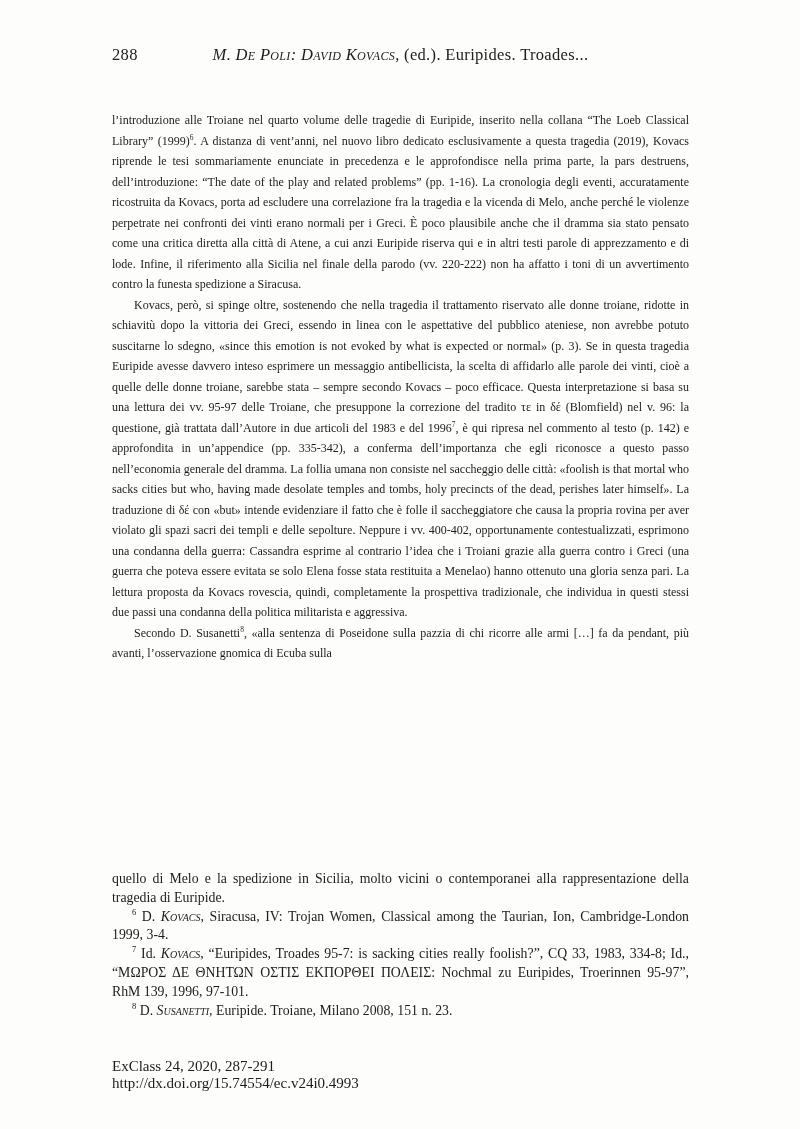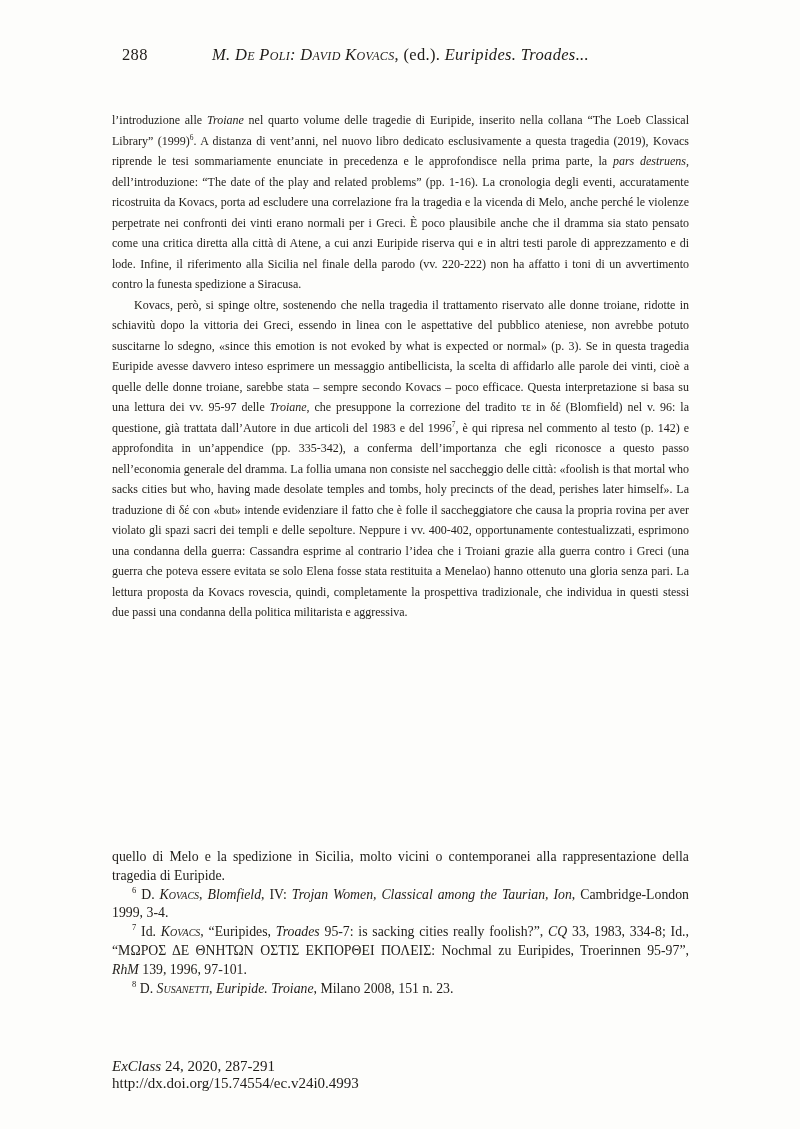--- a/index.html
+++ b/index.html
@@ -23,21 +23,21 @@
   .running-header {
     position: absolute;
     top: 45px;
     left: 112px;
     width: 577px;
     font-size: 16.5px;
     letter-spacing: 0.02em;
   }
   .page-number {
     position: absolute;
-    left: 10px;
+    left: 0;
     top: 0;
     font-family: Liberation Serif, serif;
   }
   .header-title {
     display: block;
     text-align: center;
     white-space: nowrap;
   }
 
   
@@ -51,21 +51,21 @@
     text-align: justify;
     hyphens: auto;
     -webkit-hyphens: auto;
   }
   .para { text-indent: 22px; }
   .para.no-indent { text-indent: 0; }
 
   
   .footnotes {
     position: absolute;
-    top: 848px;
+    top: 870px;
     left: 112px;
     width: 577px;
     font-size: 13.8px;
     line-height: 18.8px;
     text-align: justify;
     hyphens: auto;
     -webkit-hyphens: auto;
   }
   .fn { text-indent: 20px; }
   .fn.no-indent { text-indent: 0; }
@@ -77,42 +77,43 @@
     left: 112px;
     width: 577px;
     display: flex;
     justify-content: space-between;
     align-items: baseline;
     font-size: 15px;
     flex-direction: column;
   }
 
   
-  .it { font-style: italic; }
+  .it { }
   .sc { font-variant: small-caps; font-style: italic; }
   .sup { font-size: 0.62em; vertical-align: super; line-height: 0; }
 </style>
 </head>
 <body>
 
 <div class="page">
 
   <header class="running-header">
     <span class="page-number">288</span>
     <span class="header-title"><span class="sc">M. De Poli: David Kovacs</span><span>, (ed.). </span><span class="it">Euripides. Troades...</span></span>
   </header>
 
   <main class="body-text">
     <p class="para no-indent"><span>l’introduzione alle </span><span class="it">Troiane</span><span> nel quarto volume delle tragedie di Euripide, inserito nella collana “The Loeb Classical Library” (1999)</span><span class="sup">6</span><span>. A distanza di vent’anni, nel nuovo libro dedicato esclusivamente a questa tragedia (2019), Kovacs riprende le tesi sommariamente enunciate in precedenza e le approfondisce nella prima parte, la </span><span class="it">pars destruens</span><span>, dell’introduzione: “The date of the play and related problems” (pp. 1-16). La cronologia degli eventi, accuratamente ricostruita da Kovacs, porta ad escludere una correlazione fra la tragedia e la vicenda di Melo, anche perché le violenze perpetrate nei confronti dei vinti erano normali per i Greci. È poco plausibile anche che il dramma sia stato pensato come una critica diretta alla città di Atene, a cui anzi Euripide riserva qui e in altri testi parole di apprezzamento e di lode. Infine, il riferimento alla Sicilia nel finale della parodo (vv. 220-222) non ha affatto i toni di un avvertimento contro la funesta spedizione a Siracusa.</span></p>
     <p class="para"><span>Kovacs, però, si spinge oltre, sostenendo che nella tragedia il trattamento riservato alle donne troiane, ridotte in schiavitù dopo la vittoria dei Greci, essendo in linea con le aspettative del pubblico ateniese, non avrebbe potuto suscitarne lo sdegno, «since this emotion is not evoked by what is expected or normal» (p. 3). Se in questa tragedia Euripide avesse davvero inteso esprimere un messaggio antibellicista, la scelta di affidarlo alle parole dei vinti, cioè a quelle delle donne troiane, sarebbe stata – sempre secondo Kovacs – poco efficace. Questa interpretazione si basa su una lettura dei vv. 95-97 delle </span><span class="it">Troiane</span><span>, che presuppone la correzione del tradito τε in δέ (Blomfield) nel v. 96: la questione, già trattata dall’Autore in due articoli del 1983 e del 1996</span><span class="sup">7</span><span>, è qui ripresa nel commento al testo (p. 142) e approfondita in un’appendice (pp. 335-342), a conferma dell’importanza che egli riconosce a questo passo nell’economia generale del dramma. La follia umana non consiste nel saccheggio delle città: «foolish is that mortal who sacks cities but who, having made desolate temples and tombs, holy precincts of the dead, perishes later himself». La traduzione di δέ con «but» intende evidenziare il fatto che è folle il saccheggiatore che causa la propria rovina per aver violato gli spazi sacri dei templi e delle sepolture. Neppure i vv. 400-402, opportunamente contestualizzati, esprimono una condanna della guerra: Cassandra esprime al contrario l’idea che i Troiani grazie alla guerra contro i Greci (una guerra che poteva essere evitata se solo Elena fosse stata restituita a Menelao) hanno ottenuto una gloria senza pari. La lettura proposta da Kovacs rovescia, quindi, completamente la prospettiva tradizionale, che individua in questi stessi due passi una condanna della politica militarista e aggressiva.</span></p>
+    <p class="para"><span>Secondo D. Susanetti</span><span class="sup">8</span><span>, «alla sentenza di Poseidone sulla pazzia di chi ricorre alle armi […] fa da </span><span class="it">pendant</span><span>, più avanti, l’osservazione gnomica di Ecuba sulla</span></p>
   </main>
 
   <section class="footnotes">
     <p class="fn no-indent"><span>quello di Melo e la spedizione in Sicilia, molto vicini o contemporanei alla rappresentazione della tragedia di Euripide.</span></p>
-    <p class="fn"><span class="sup">6</span><span> D. </span><span class="sc">Kovacs</span><span>, </span><span class="it">Blomfield</span><span>, IV: </span><span class="it">Trojan Women, Classical among the Taurian, Ion</span><span>, Cambridge-London 1999, 3-4.</span></p>
+    <p class="fn"><span class="sup">6</span><span> D. </span><span class="sc">Kovacs</span><span>, </span><span class="it">Siracusa</span><span>, IV: </span><span class="it">Trojan Women, Classical among the Taurian, Ion</span><span>, Cambridge-London 1999, 3-4.</span></p>
     <p class="fn"><span class="sup">7</span><span> Id. </span><span class="sc">Kovacs</span><span>, “Euripides, </span><span class="it">Troades</span><span> 95-7: is sacking cities really foolish?”, </span><span class="it">CQ</span><span> 33, 1983, 334-8; Id., “ΜΩΡΟΣ ΔΕ ΘΝΗΤΩΝ ΟΣΤΙΣ ΕΚΠΟΡΘΕΙ ΠΟΛΕΙΣ: Nochmal zu Euripides, Troerinnen 95-97”, </span><span class="it">RhM</span><span> 139, 1996, 97-101.</span></p>
     <p class="fn"><span class="sup">8</span><span> D. </span><span class="sc">Susanetti</span><span>, </span><span class="it">Euripide. Troiane</span><span>, Milano 2008, 151 n. 23.</span></p>
   </section>
 
   <footer class="page-footer">
     <span class="footer-left"><span class="it">ExClass</span><span> 24, 2020, 287-291</span></span>
     <span class="footer-right">http://dx.doi.org/15.74554/ec.v24i0.4993</span>
   </footer>
 
 </div>

